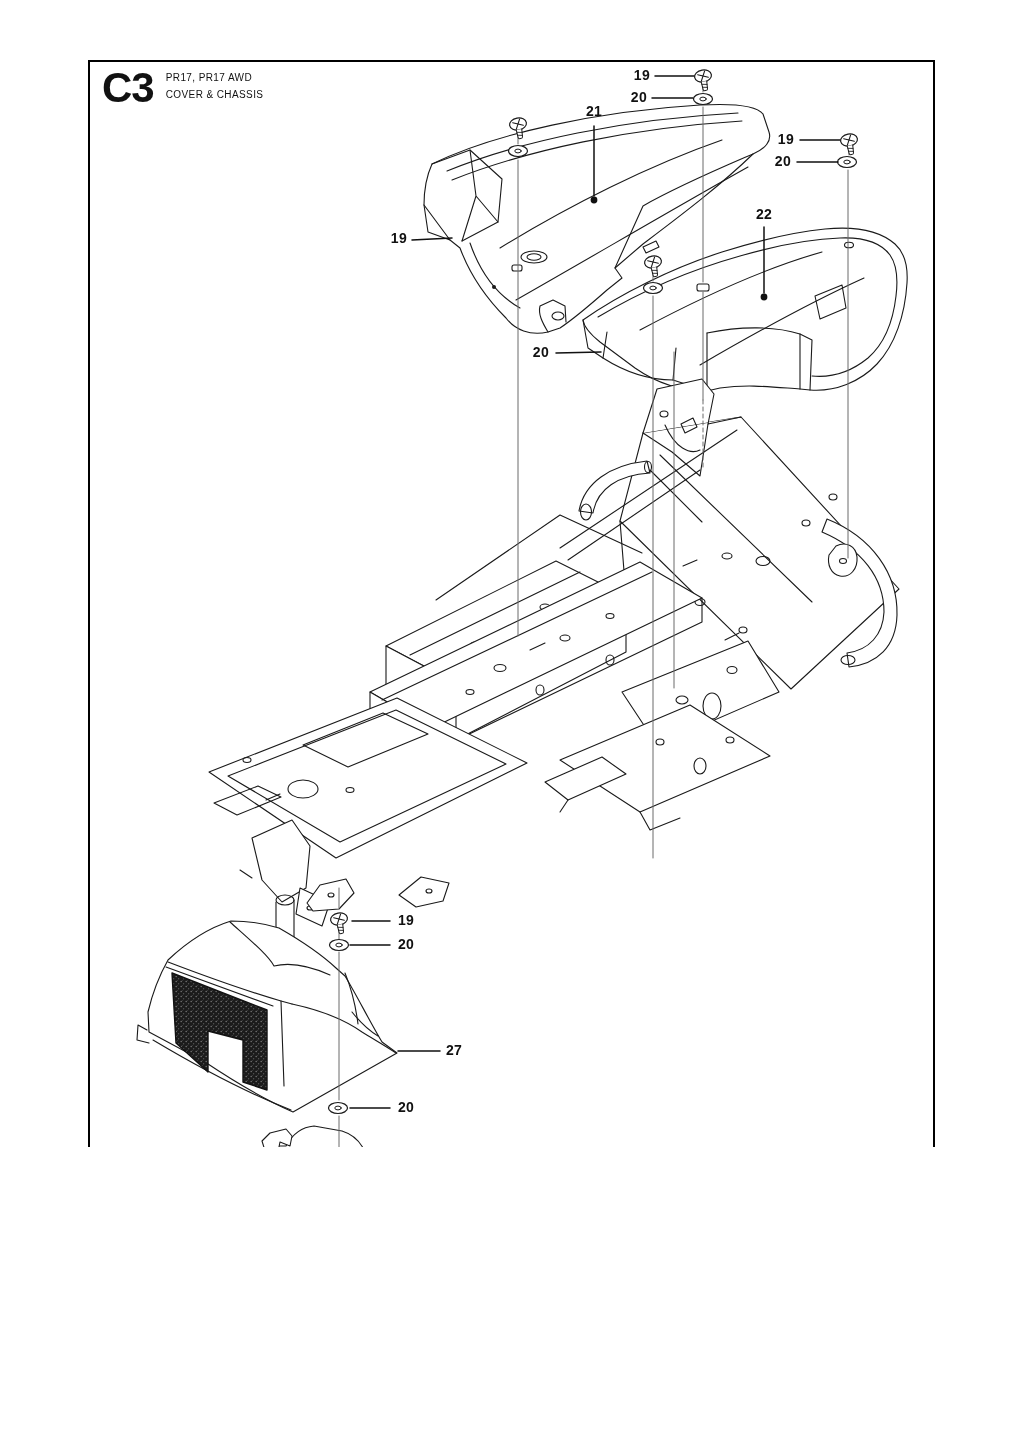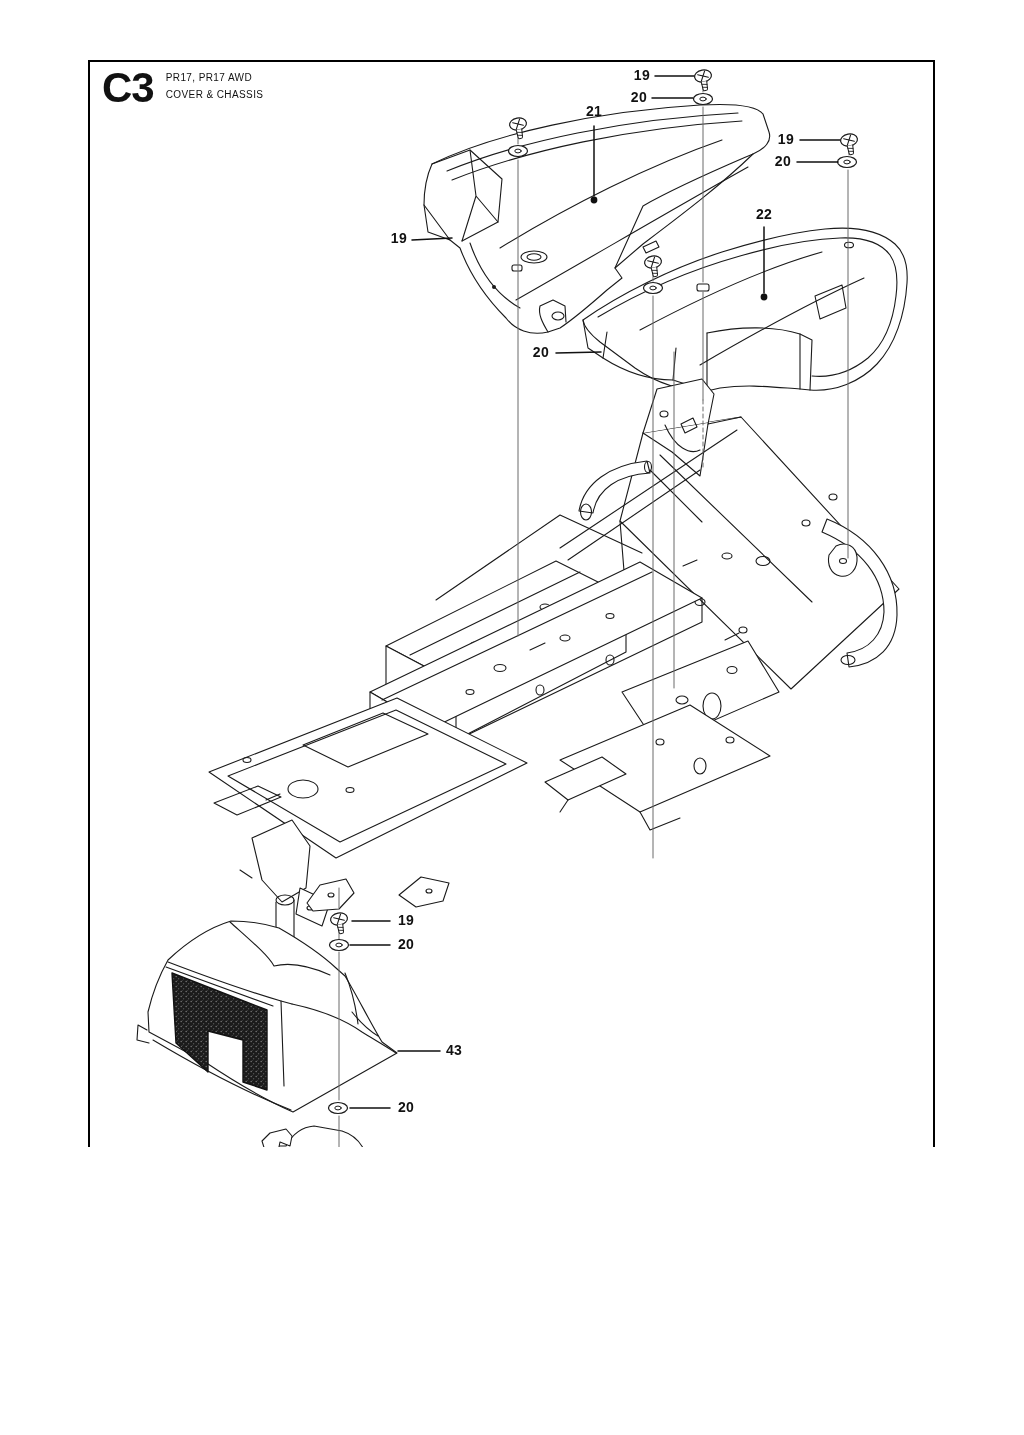--- a/index.html
+++ b/index.html
@@ -276,17 +276,17 @@
   <div class="callout ra" style="left:650px;top:67px;">19</div>
   <div class="callout ra" style="left:647px;top:89px;">20</div>
   <div class="callout ca" style="left:594px;top:103px;text-align:center;">21</div>
   <div class="callout ra" style="left:794px;top:131px;">19</div>
   <div class="callout ra" style="left:791px;top:153px;">20</div>
   <div class="callout ca" style="left:764px;top:206px;">22</div>
   <div class="callout ra" style="left:407px;top:230px;">19</div>
   <div class="callout ra" style="left:549px;top:344px;">20</div>
   <div class="callout" style="left:398px;top:912px;">19</div>
   <div class="callout" style="left:398px;top:936px;">20</div>
-  <div class="callout" style="left:446px;top:1042px;">43</div>
+  <div class="callout" style="left:446px;top:1042px;">27</div>
   <div class="callout" style="left:398px;top:1099px;">20</div>
 
   <div class="imgname">Image name: 502298305-E: 502299601-K</div>
 </div>
 
 </body></html>

